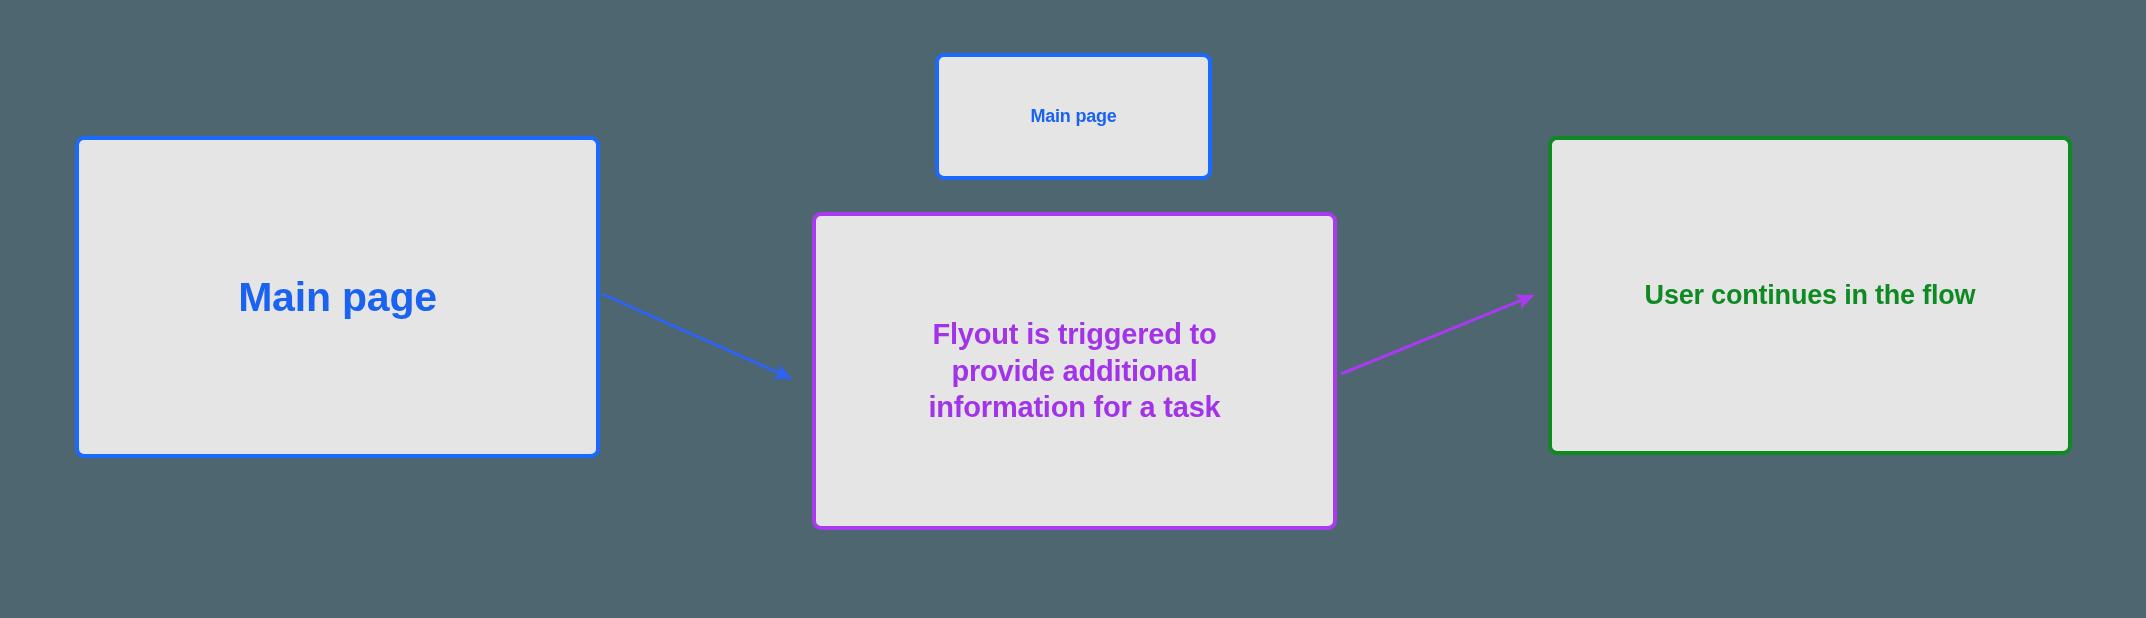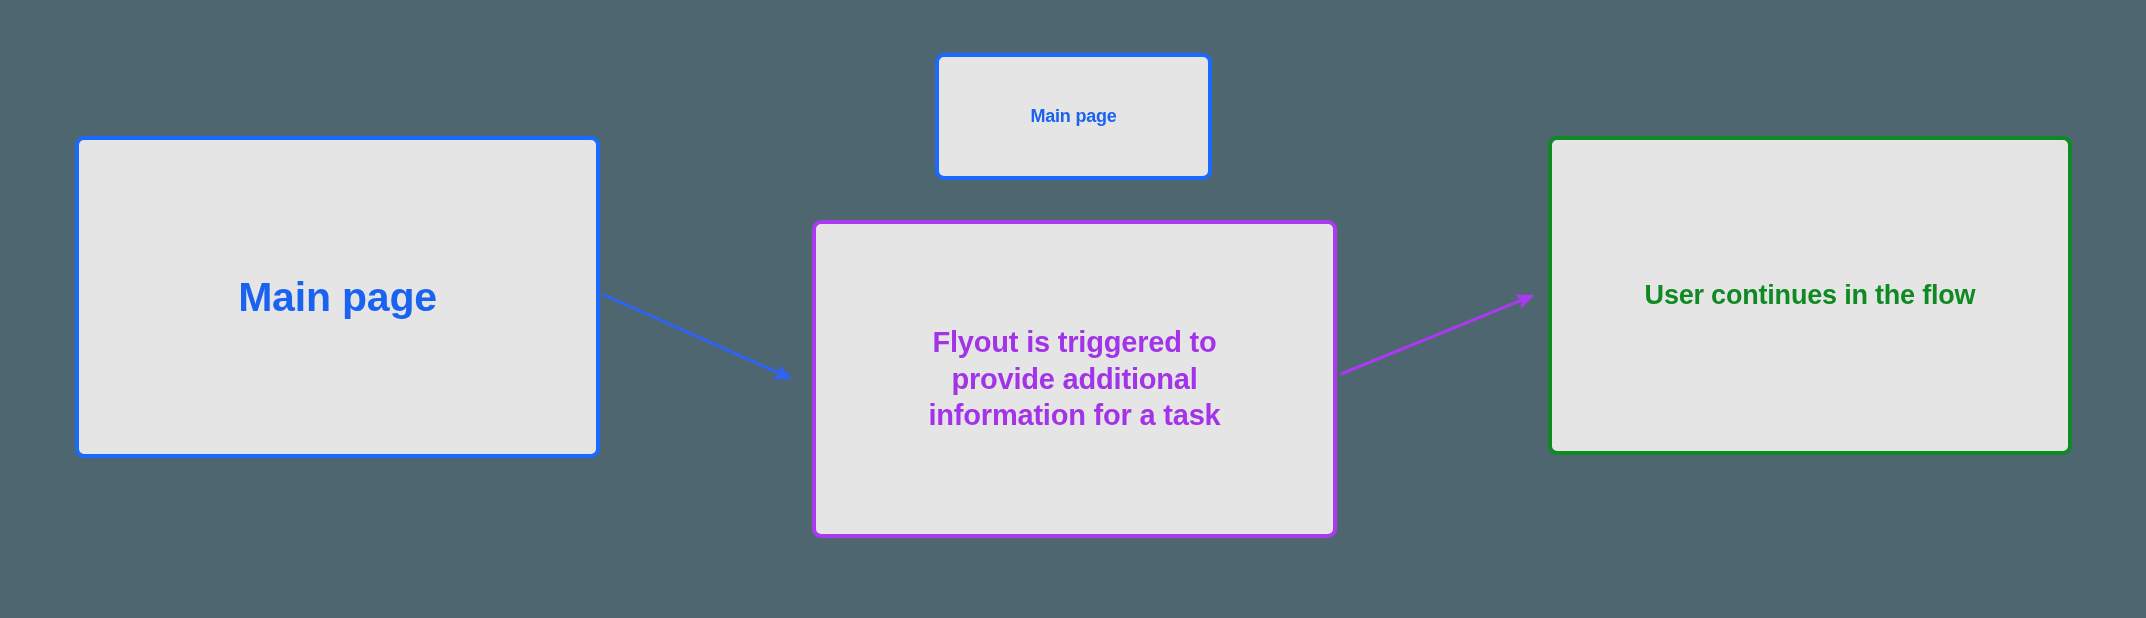--- a/index.html
+++ b/index.html
@@ -64,21 +64,20 @@
   }
 
   
   #node-flyout {
     left: 812px;
     top: 212px;
     width: 525px;
     height: 318px;
     border-width: 4px;
     border-color: #a93af0;
-    margin-top: 8px;
   }
   #node-flyout .node-label {
     color: #a233e8;
     font-size: 29px;
     line-height: 1.26;
   }
 
   
   #node-user-continues {
     left: 1548px;

